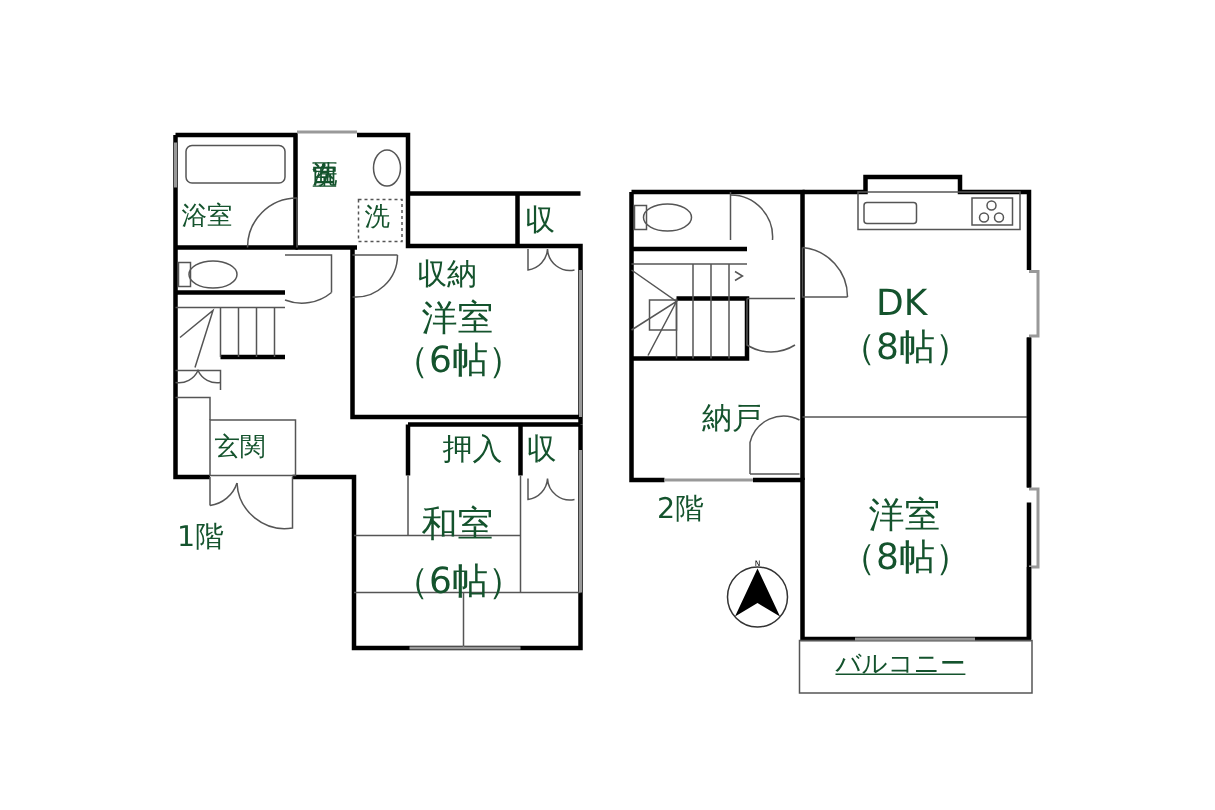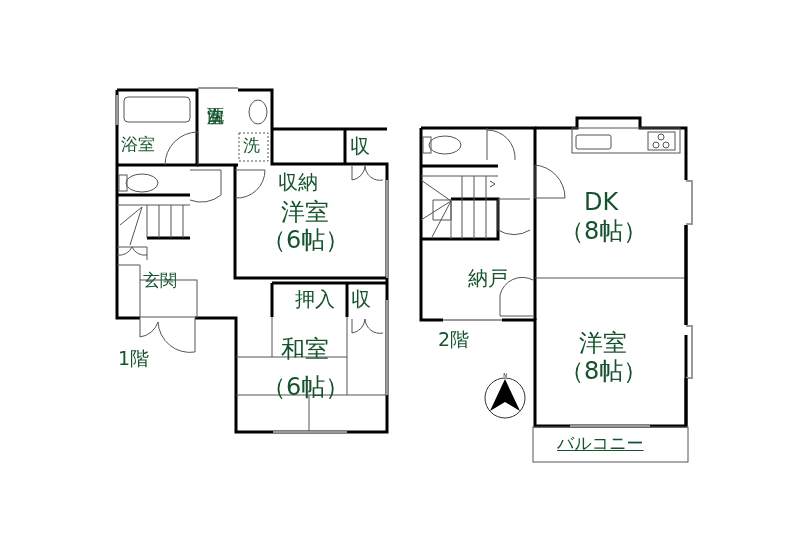--- a/index.html
+++ b/index.html
@@ -141,21 +141,21 @@
   </g>
 </svg>
 
 <div class="lbl sm" style="left:121px;top:136px;">浴室</div>
 <div class="lbl vert" style="left:207px;top:94px;">洗面室</div>
 <div class="lbl sm" style="left:243px;top:137px;">洗</div>
 <div class="lbl med" style="left:278px;top:136px;margin-top:36px;">収納</div>
 <div class="lbl med" style="left:350px;top:136px;">収</div>
 <div class="lbl big" style="left:281px;top:200px;">洋室</div>
 <div class="lbl big" style="left:262px;top:228px;">（6帖）</div>
-<div class="lbl sm" style="left:143px;top:272px;">玄関</div>
+<div class="lbl sm" style="left:143px;top:290px;">玄関</div>
 <div class="lbl med" style="left:295px;top:289px;">押入</div>
 <div class="lbl med" style="left:351px;top:289px;">収</div>
 <div class="lbl big" style="left:281px;top:337px;">和室</div>
 <div class="lbl big" style="left:262px;top:375px;">（6帖）</div>
 <div class="lbl floor" style="left:118px;top:349px;">1階</div>
 
 <div class="lbl big" style="left:584px;top:190px;">DK</div>
 <div class="lbl big" style="left:560px;top:219px;">（8帖）</div>
 <div class="lbl med" style="left:446px;top:268px;margin-left:22px;">納戸</div>
 <div class="lbl big" style="left:579px;top:331px;">洋室</div>

